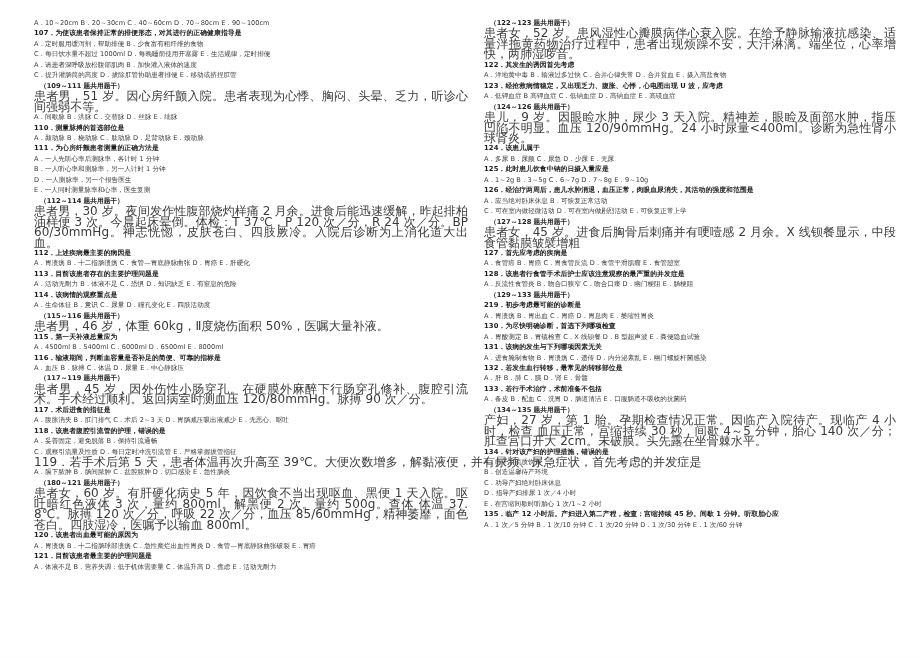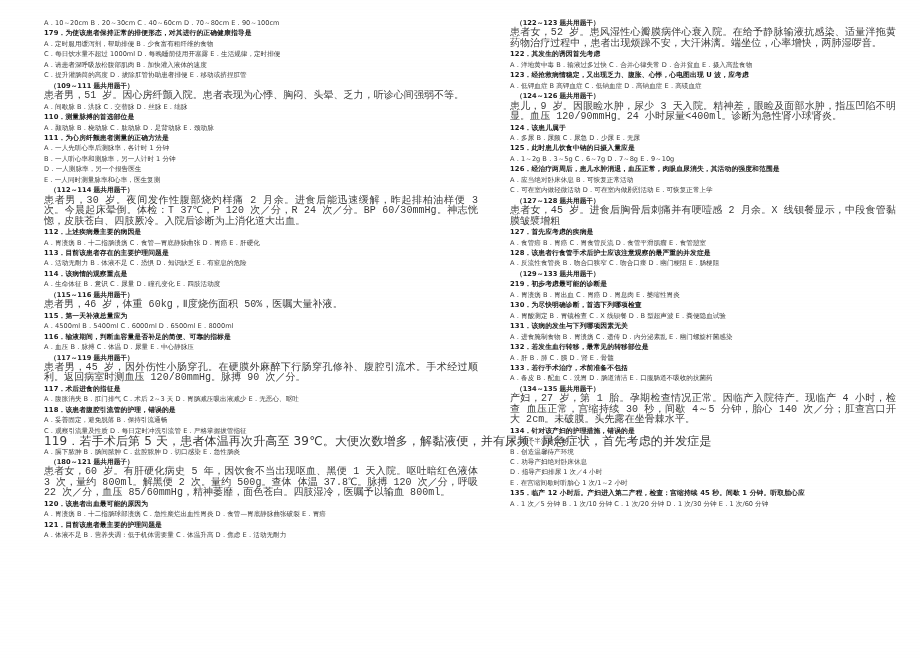--- a/index.html
+++ b/index.html
@@ -8,23 +8,23 @@
     width:920px;height:658px;
     background:#ffffff;
     font-family:"DejaVu Sans","Liberation Sans",sans-serif;
     color:#2b2b2b;
     overflow:hidden;
   }
   #page{
     position:relative;
     width:920px;height:658px;
     box-sizing:border-box;
-    padding:18px 14px 8px 26px;
+    padding:18px 14px 8px 16px;
     display:flex;
-    gap:16px;
+    gap:0px;
   }
   .column{
     width:460px;
     box-sizing:border-box;
     padding:0 12px 0 10px;
   }
   .column.left{padding-left:18px;padding-right:8px;}
   .column.right{padding-left:8px;padding-right:10px;}
 
   
@@ -47,28 +47,27 @@
   
   .grouphead{
     font-weight:bold;
     font-size:6.7px;
     line-height:10.45px;
     color:#1d1d1d;
     white-space:nowrap;
   }
   
   .case{
-    font-size:10px;
+    font-size:12px;
     line-height:10.45px;
     letter-spacing:0.05px;
     color:#3a3a3a;
     text-align:justify;
     white-space:normal;
     word-break:break-all;
-    font-family:Liberation Mono, monospace;
   }
   
   .opts{
     font-size:6.6px;
     line-height:10.45px;
     color:#3a3a3a;
     white-space:nowrap;
   }
   .indent{padding-left:6px;}
 
@@ -80,21 +79,21 @@
       repeating-linear-gradient(0deg, rgba(0,0,0,0.012) 0px, rgba(0,0,0,0) 1px, rgba(0,0,0,0) 3px);
     opacity:.8;
   }
 </style>
 </head>
 <body>
 
 <div id="page">
   <div class="column left">
       <div class="opts">A．10～20cm     B．20～30cm     C．40～60cm     D．70～80cm     E．90～100cm</div>
-      <div class="q">179．为使该患者保持正常的排便形态，对其进行的正确健康指导是</div>
+      <div class="q">107．为使该患者保持正常的排便形态，对其进行的正确健康指导是</div>
       <div class="opts">A．定时服用缓泻剂，帮助排便            B．少食富有粗纤维的食物</div>
       <div class="opts">C．每日饮水量不超过 1000ml               D．每晚睡前使用开塞露        E．生活规律，定时排便</div>
       <div class="opts">A．请患者深呼吸放松腹部肌肉            B．加快灌入液体的速度</div>
       <div class="opts">C．提升灌肠筒的高度                           D．拔除肛管协助患者排便          E．移动或挤捏肛管</div>
       <div class="grouphead indent">（109～111 题共用题干）</div>
       <div class="case">患者男，51 岁。因心房纤颤入院。患者表现为心悸、胸闷、头晕、乏力，听诊心间强弱不等。</div>
       <div class="opts">A．间歇脉            B．洪脉              C．交替脉            D．丝脉              E．绌脉</div>
       <div class="q">110．测量脉搏的首选部位是</div>
       <div class="opts">A．颞动脉          B．桡动脉          C．肱动脉          D．足背动脉          E．颈动脉</div>
       <div class="q">111．为心房纤颤患者测量的正确方法是</div>

